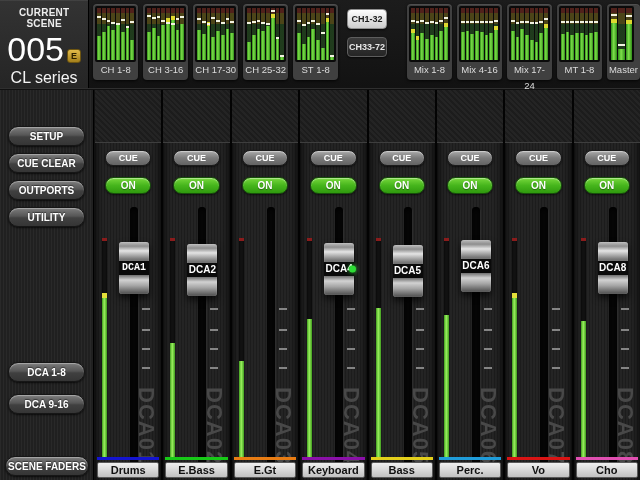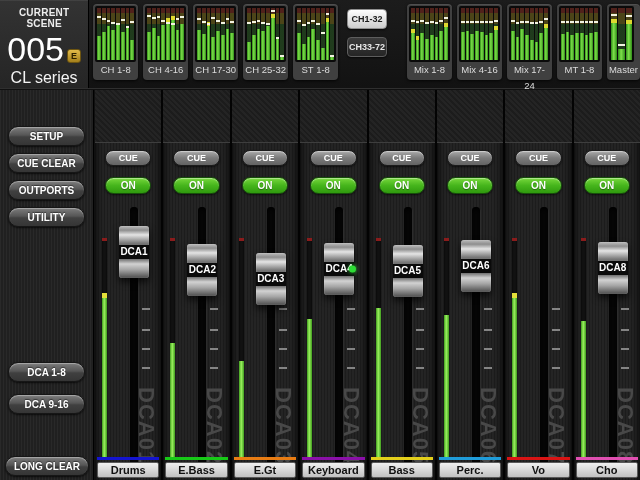--- a/index.html
+++ b/index.html
@@ -179,21 +179,21 @@
             </div>
             <div class="mbar">
               <div class="mfill" style="height: 58%;"></div>
               <div class="mpeak" style="bottom: 76%;"></div>
             </div>
             <div class="mbar">
               <div class="mfill" style="height: 70%;"></div>
               <div class="mpeak" style="bottom: 80%;"></div>
             </div>
           </div>
-          <div class="mlabel">CH 4-16</div>
+          <div class="mlabel">CH 3-16</div>
         </div>
         <div class="mblock">
           <div class="mscreen">
             <div class="mbar">
               <div class="mfill" style="height: 58%;"></div>
               <div class="mpeak" style="bottom: 76%;"></div>
             </div>
             <div class="mbar">
               <div class="mfill" style="height: 50%;"></div>
               <div class="mpeak" style="bottom: 72%;"></div>
@@ -475,39 +475,39 @@
       </div>
   </header>
 
   <aside id="sidebar">
     <button class="side-btn" style="top:36px">SETUP</button>
     <button class="side-btn" style="top:63px">CUE CLEAR</button>
     <button class="side-btn" style="top:117px">UTILITY</button>
     <button class="side-btn" style="top:90px">OUTPORTS</button>
     <button class="side-btn active" style="top:272px">DCA 1-8</button>
     <button class="side-btn" style="top:304px">DCA 9-16</button>
-    <button class="side-btn wide" style="top:366px">LONG CLEAR</button>
+    <button class="side-btn wide" style="top:366px">SCENE FADERS</button>
   </aside>
 
   <div id="strips">
       <div class="strip">
         <div class="shead"></div>
         <button class="cue">CUE</button>
         <button class="on">ON</button>
         <div class="chmeter">
           <span class="mdot"></span>
           <div class="chfill tip" style="height: 75%;"></div>
         </div>
         <div class="slot"></div>
         <div class="wmark">DCA01</div>
         <span class="tick" style="top: 218px;"></span>
         <span class="tick" style="top: 239px;"></span>
         <span class="tick" style="top: 258px;"></span>
         <span class="tick" style="top: 277px;"></span>
-        <div class="cap" style="top: 136px;">
+        <div class="cap" style="top: 152px; font-family: Liberation Mono, monospace;">
           <span class="caplabel">DCA1</span>
         </div>
         <div class="cstripe" style="background: rgb(20, 20, 207);"></div>
         <div class="nlabel">Drums</div>
       </div>
       <div class="strip">
         <div class="shead"></div>
         <button class="cue">CUE</button>
         <button class="on">ON</button>
         <div class="chmeter">
@@ -533,23 +533,20 @@
         <div class="chmeter">
           <span class="mdot"></span>
           <div class="chfill" style="height: 44%;"></div>
         </div>
         <div class="slot"></div>
         <div class="wmark">DCA03</div>
         <span class="tick" style="top: 218px;"></span>
         <span class="tick" style="top: 239px;"></span>
         <span class="tick" style="top: 258px;"></span>
         <span class="tick" style="top: 277px;"></span>
-        <div class="cap" style="top: 163px;">
-          <span class="caplabel">DCA3</span>
-        </div>
         <div class="cstripe" style="background: rgb(232, 124, 19);"></div>
         <div class="nlabel">E.Gt</div>
       </div>
       <div class="strip">
         <div class="shead"></div>
         <button class="cue">CUE</button>
         <button class="on">ON</button>
         <div class="chmeter">
           <span class="mdot"></span>
           <div class="chfill" style="height: 63%;"></div>

